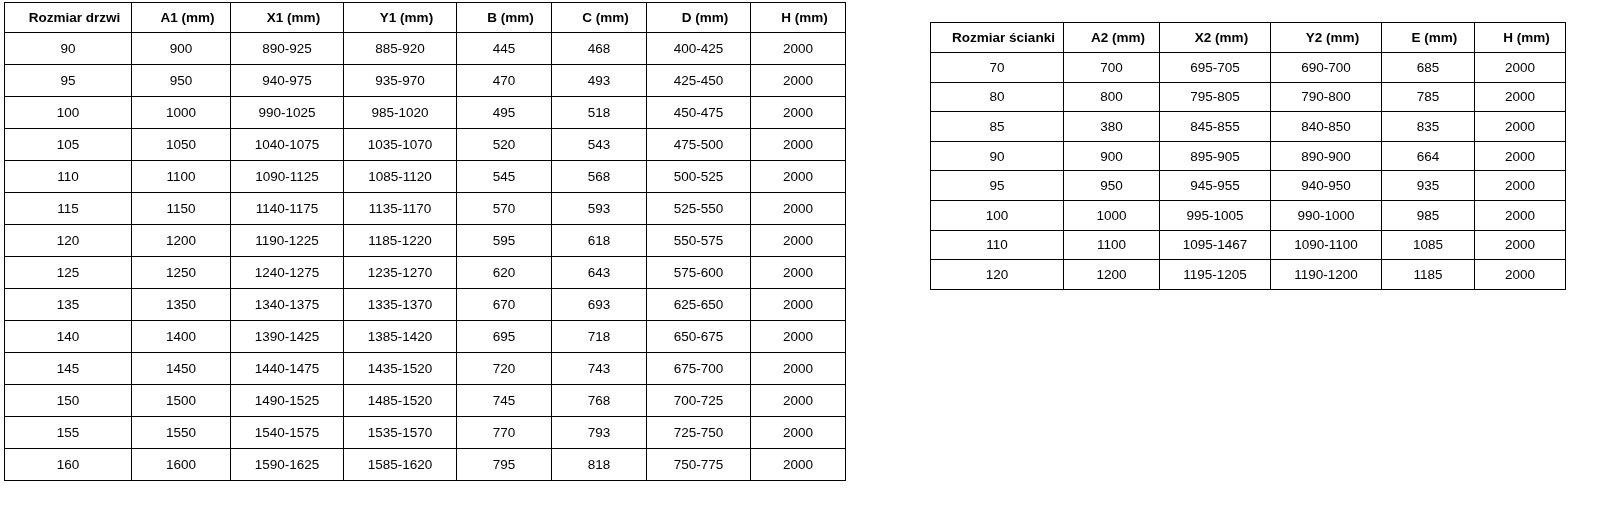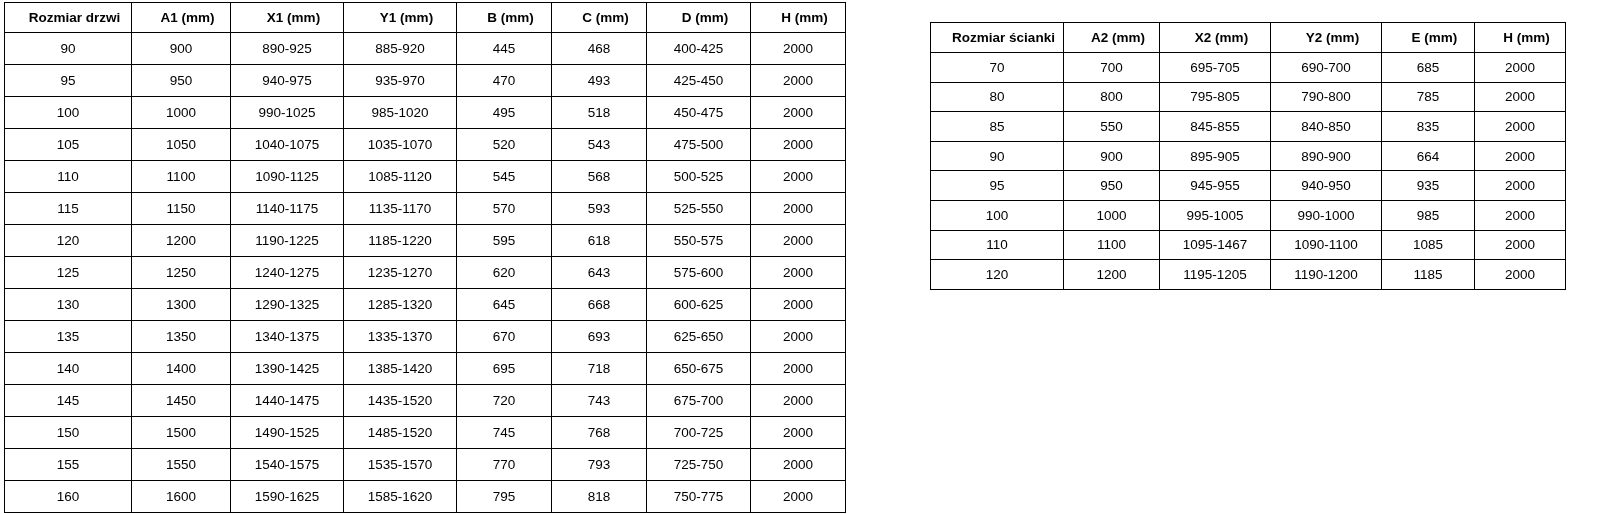--- a/index.html
+++ b/index.html
@@ -173,30 +173,20 @@
             <td>125</td>
             <td>1250</td>
             <td>1240-1275</td>
             <td>1235-1270</td>
             <td>620</td>
             <td>643</td>
             <td>575-600</td>
             <td>2000</td>
           </tr>
           <tr>
-            <td>130</td>
-            <td>1300</td>
-            <td>1290-1325</td>
-            <td>1285-1320</td>
-            <td>645</td>
-            <td>668</td>
-            <td>600-625</td>
-            <td>2000</td>
-          </tr>
-          <tr>
             <td>135</td>
             <td>1350</td>
             <td>1340-1375</td>
             <td>1335-1370</td>
             <td>670</td>
             <td>693</td>
             <td>625-650</td>
             <td>2000</td>
           </tr>
           <tr>
@@ -285,21 +275,21 @@
           <tr>
             <td>80</td>
             <td>800</td>
             <td>795-805</td>
             <td>790-800</td>
             <td>785</td>
             <td>2000</td>
           </tr>
           <tr>
             <td>85</td>
-            <td>550</td>
+            <td>380</td>
             <td>845-855</td>
             <td>840-850</td>
             <td>835</td>
             <td>2000</td>
           </tr>
           <tr>
             <td>90</td>
             <td>900</td>
             <td>895-905</td>
             <td>890-900</td>

